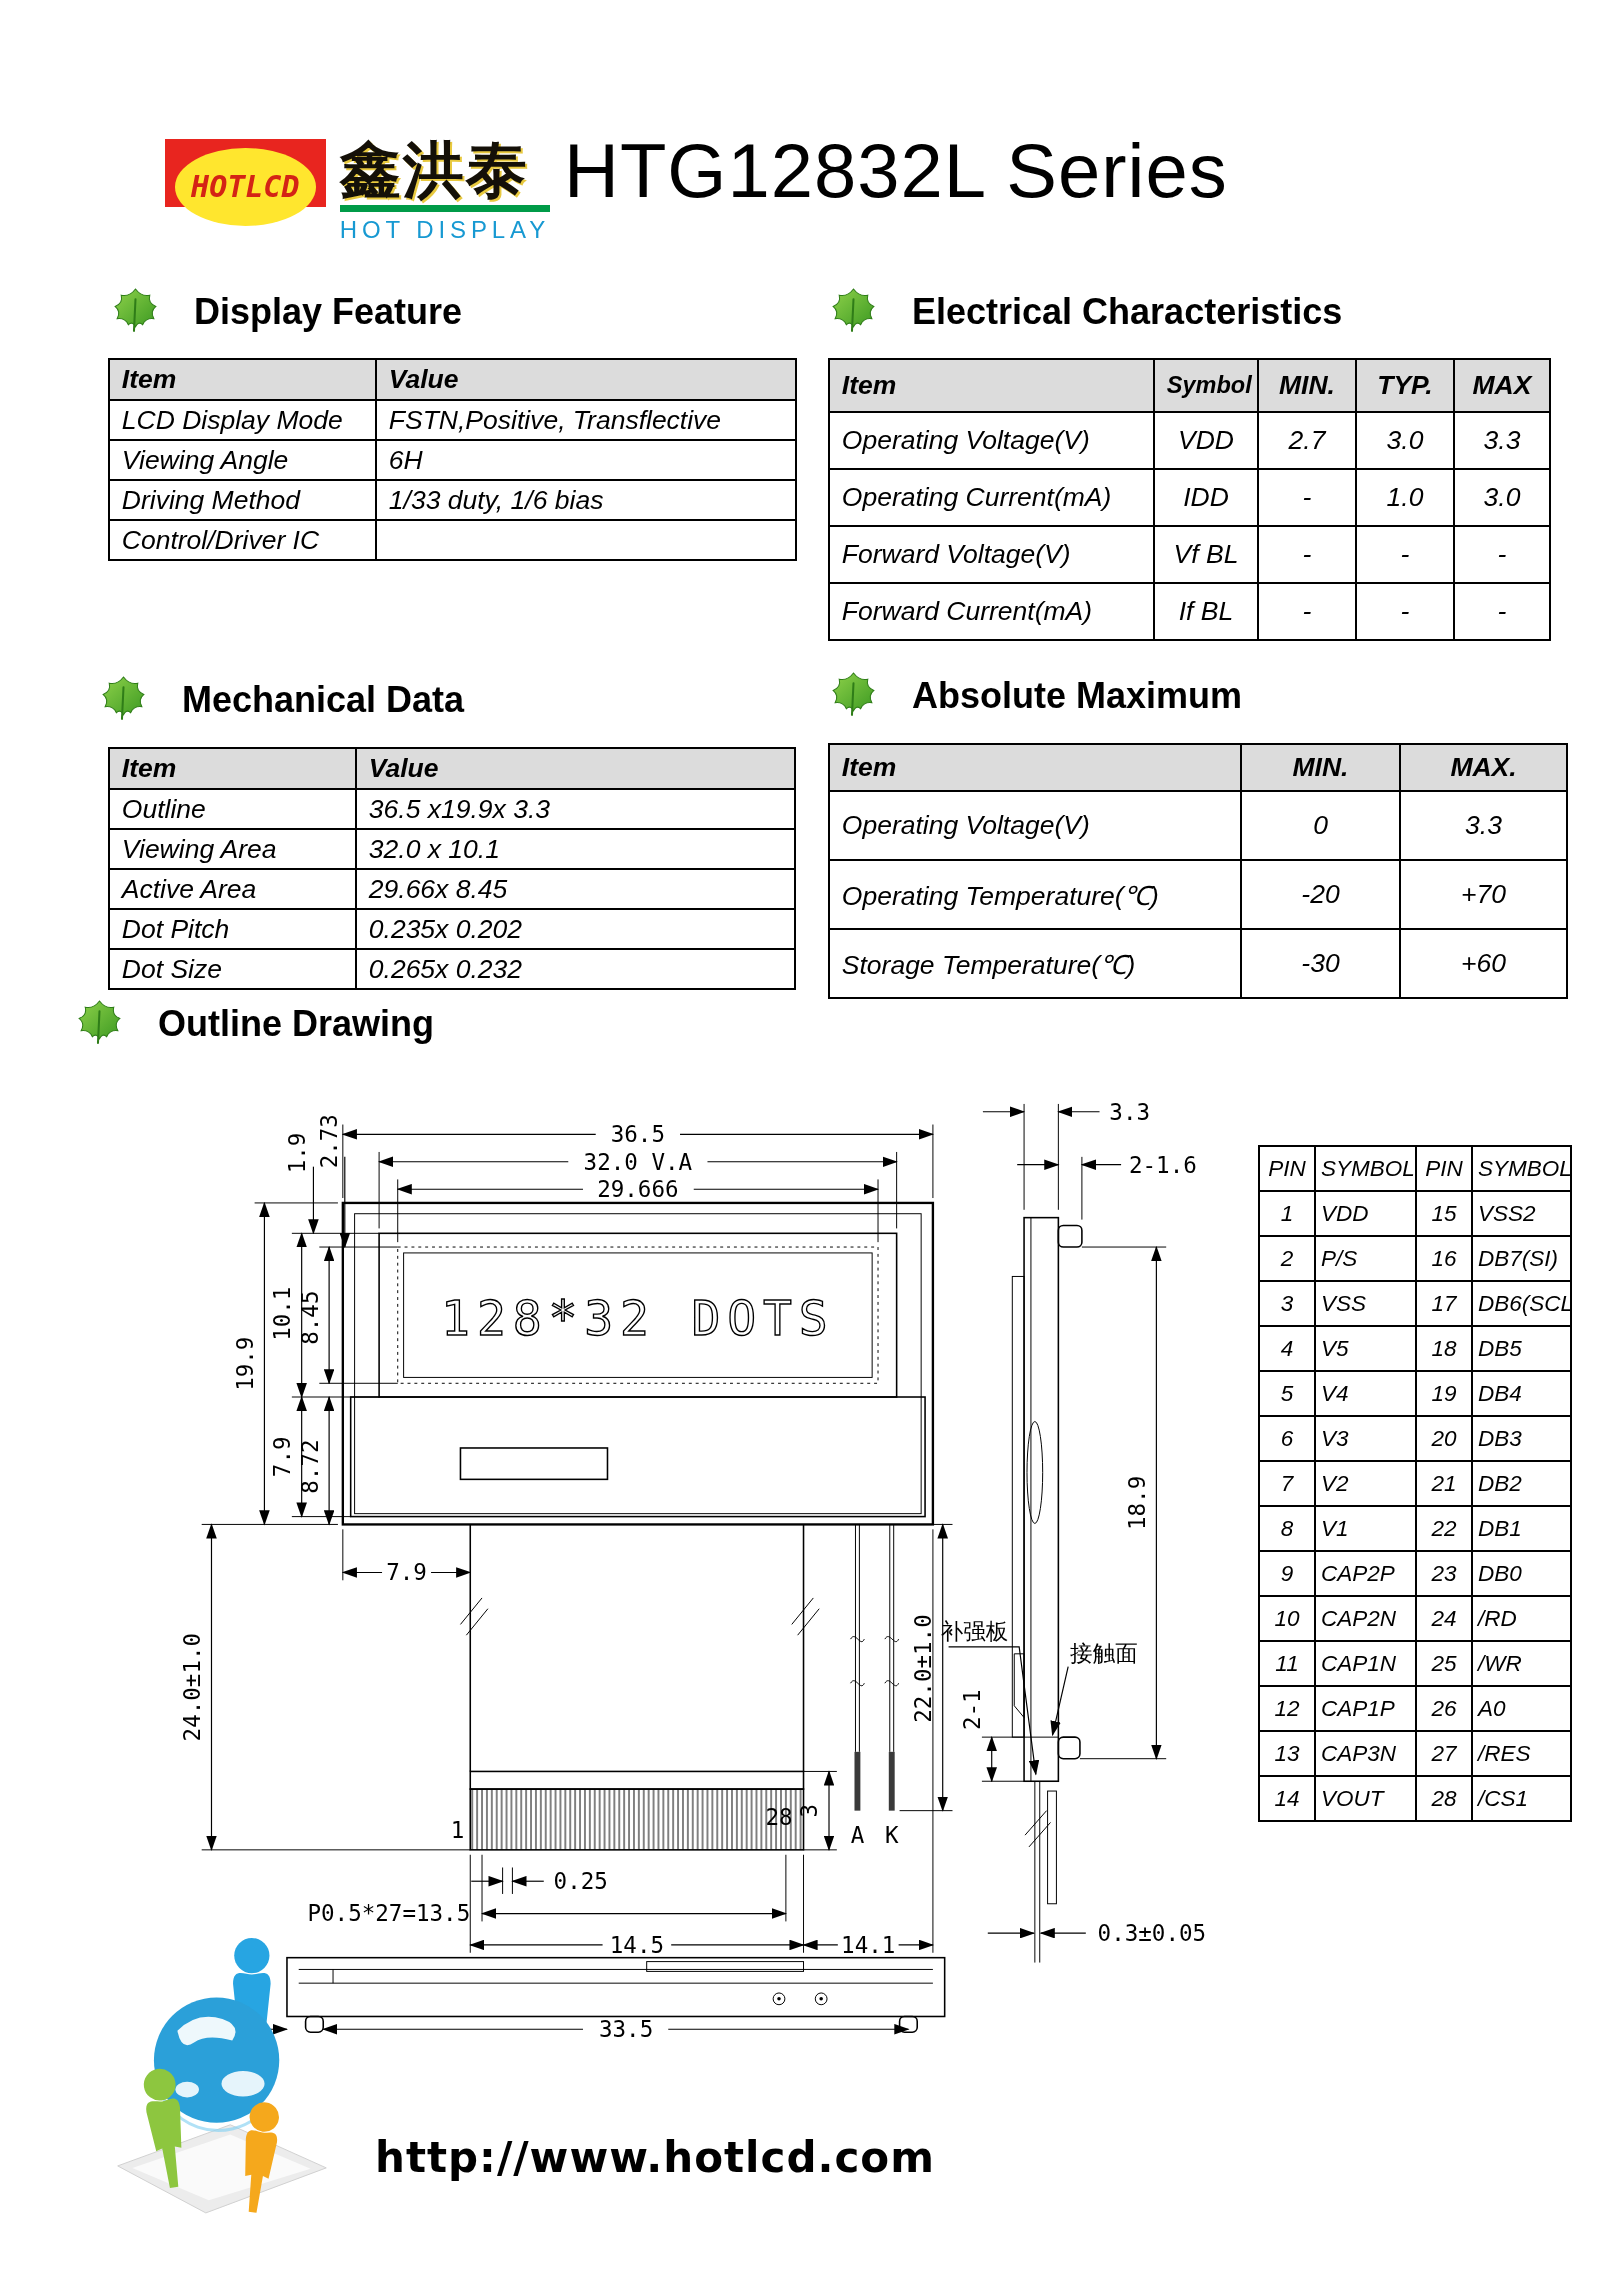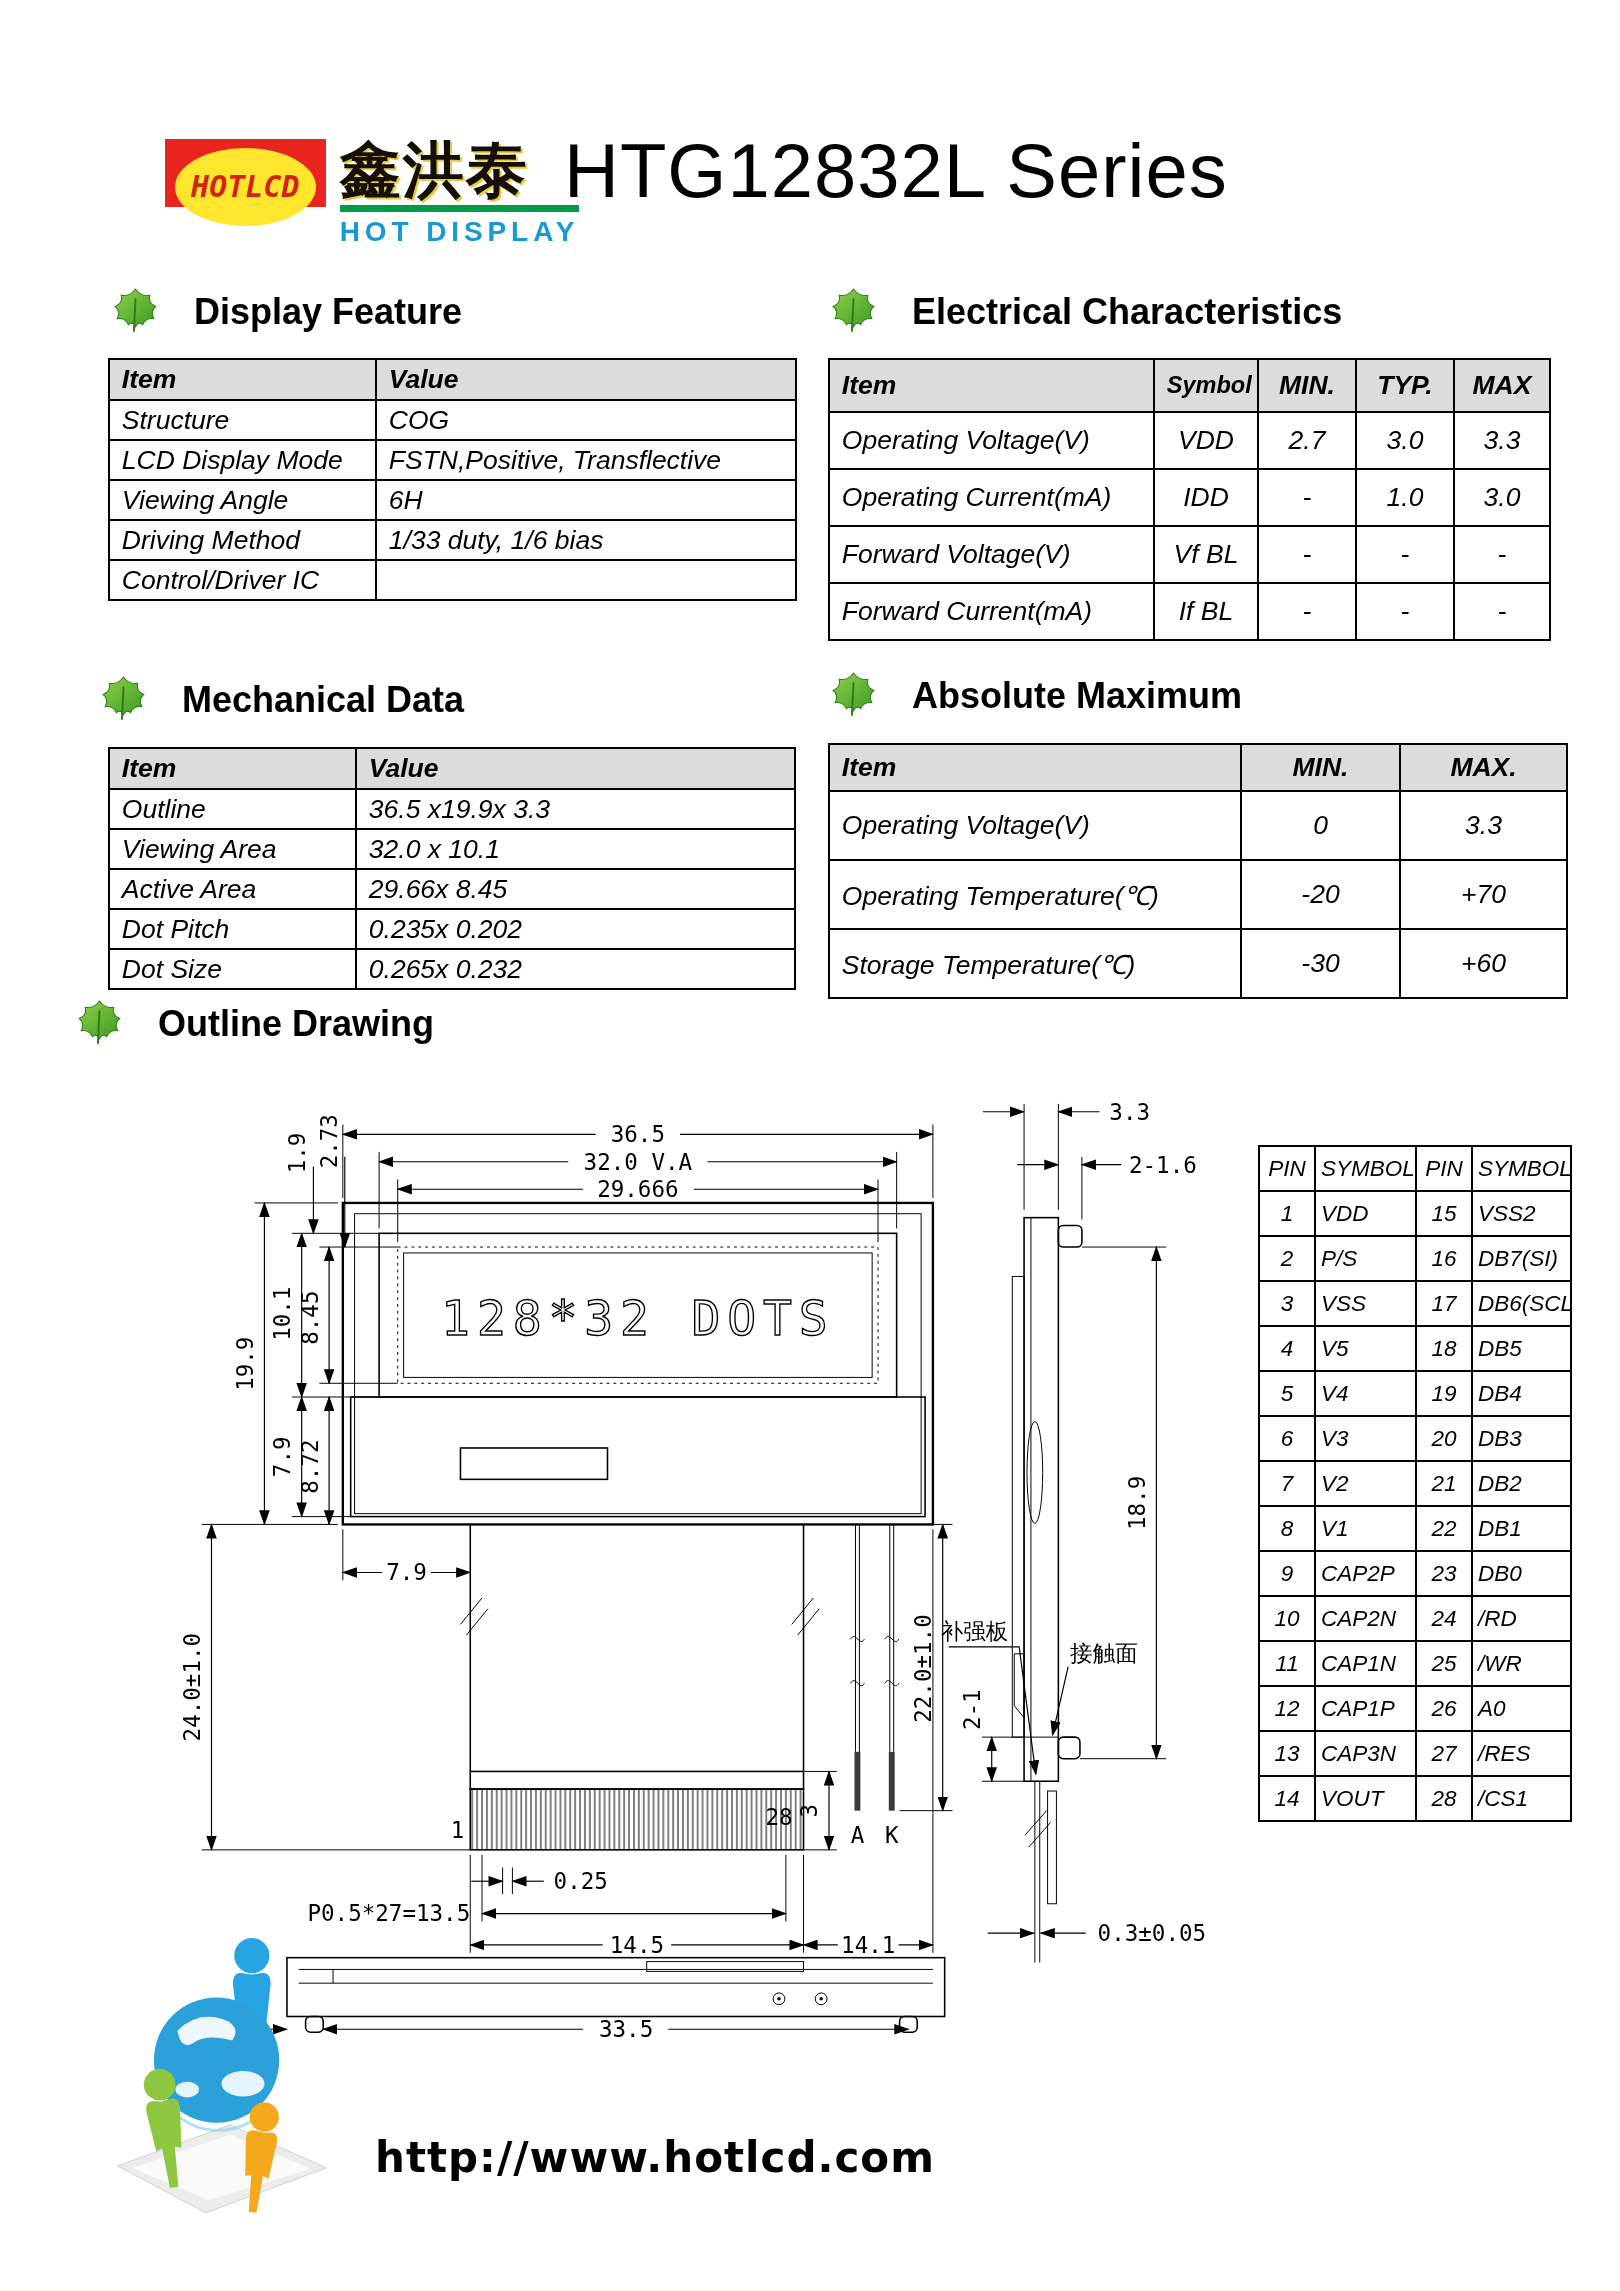--- a/index.html
+++ b/index.html
@@ -11,21 +11,21 @@
   .brand{left:165px;top:139px;display:flex;gap:13.7px;align-items:flex-start;}
   .brand-red{width:161px;height:68px;background:#e8251f;position:relative;flex:0 0 auto;}
   .brand-oval{position:absolute;left:9.8px;top:8.8px;width:141px;height:78px;background:#ffe62e;
               border-radius:50%;display:flex;align-items:center;justify-content:center;}
   .brand-oval span{font-family:"DejaVu Sans Mono",monospace;font-style:italic;font-weight:bold;
               font-size:30px;color:#d42315;letter-spacing:0px;}
   .brand-right{display:flex;flex-direction:column;}
   .brand-cn{font-size:61px;font-weight:900;line-height:63px;color:#141008;
             text-shadow:2px 2px 0 #e8c93f;letter-spacing:2px;}
   .brand-bar{height:6.9px;background:#009b48;margin:2.9px 0 3.9px 0;}
-  .brand-en{font-size:28px;font-weight:bold;color:#1799d2;letter-spacing:4.9px;}
+  .brand-en{font-size:24px;font-weight:normal;color:#1799d2;letter-spacing:4.9px;}
   .doc-title{left:564px;top:127px;font-size:76px;font-weight:400;letter-spacing:1px;white-space:nowrap;}
 
   
   .stitle{display:flex;align-items:center;gap:33px;font-size:36px;font-weight:bold;white-space:nowrap;}
   .leaf{width:51px;height:51px;flex:0 0 auto;}
 
   
   table{border-collapse:collapse;table-layout:fixed;font-style:italic;}
   .dtable{position:absolute;border:2.9px solid #000;background:#fff;}
   .dtable th{background:#dcdcdc;text-align:left;font-size:26.5px;font-weight:bold;
@@ -130,24 +130,20 @@
         <col style="width:420px">
       </colgroup>
     <thead>
         <tr>
       <th>Item</th>
       <th>Value</th>
     </tr>
       </thead>
     <tbody>
         <tr>
-          <td>Structure</td>
-          <td>COG</td>
-        </tr>
-        <tr>
           <td>LCD Display Mode</td>
           <td>FSTN,Positive, Transflective</td>
         </tr>
         <tr>
           <td>Viewing Angle</td>
           <td>6H</td>
         </tr>
         <tr>
           <td>Driving Method</td>
           <td>1/33 duty, 1/6 bias</td>

